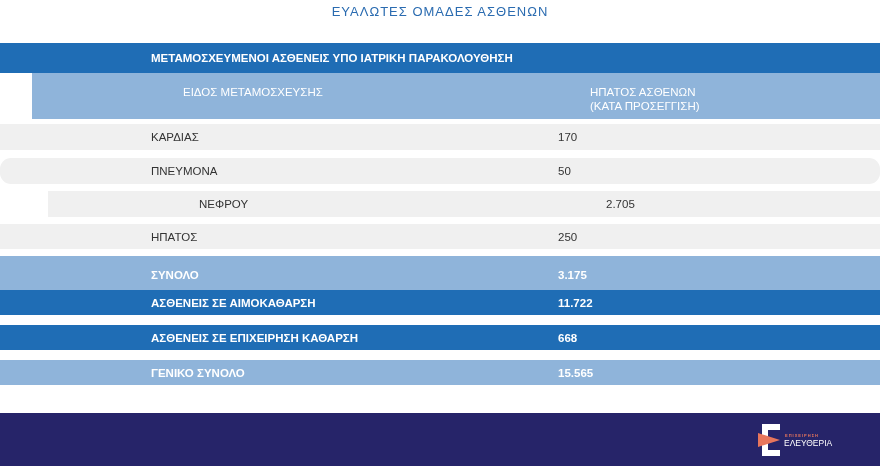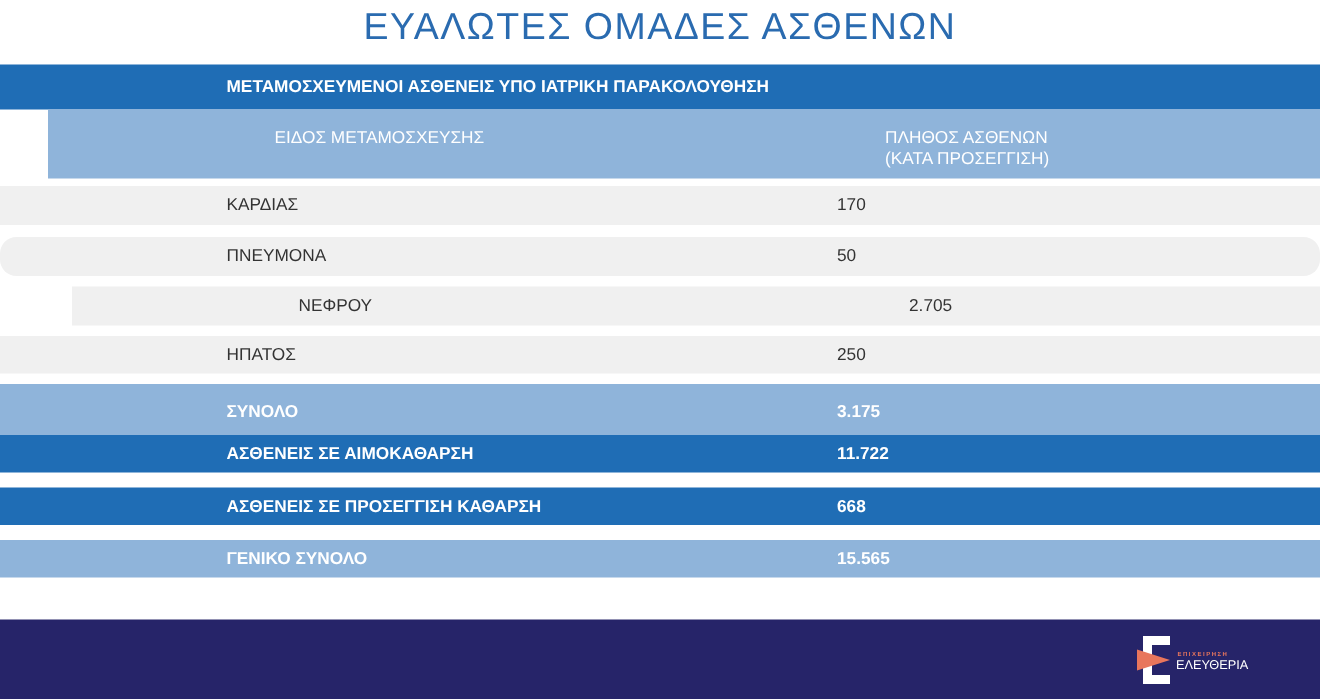--- a/index.html
+++ b/index.html
@@ -1,17 +1,17 @@
 <!DOCTYPE html>
 <html><head>
 <meta charset="utf-8">
 <style>
   html,body{margin:0;padding:0;}
   body{width:880px;height:466px;background:#ffffff;position:relative;overflow:hidden;font-family:"Liberation Sans",sans-serif;}
-  .title{position:absolute;top:4px;left:0;width:880px;text-align:center;color:#2a6bb0;font-size:25px;letter-spacing:1px;}
+  .title{position:absolute;top:4px;left:0;width:880px;text-align:center;color:#2a6bb0;font-size:13px;letter-spacing:1px;}
   .row{position:absolute;left:0;width:880px;display:flex;align-items:center;font-size:11.5px;}
   .row .c1{position:absolute;left:151px;}
   .row .c2{position:absolute;left:558px;}
   .hdr-main{top:43px;height:30px;background:#1f6db5;color:#fff;font-weight:bold;}
   .hdr-cols{top:73px;height:46px;background:#8fb4da;color:#fff;margin-left:32px;}
   .hdr-cols .c1,.hdr-cols .c2{top:12px;line-height:14px;}
   .gray{background:#f0f0f0;color:#333;}
   .light{background:#8fb4da;color:#fff;font-weight:bold;}
   .dark{background:#1f6db5;color:#fff;font-weight:bold;}
   .footer{position:absolute;left:0;top:413px;width:880px;height:53px;background:#262469;}
@@ -24,21 +24,21 @@
 
 <div class="title">ΕΥΑΛΩΤΕΣ ΟΜΑΔΕΣ ΑΣΘΕΝΩΝ</div>
 
 <div class="row hdr-main">
   <span class="c1">ΜΕΤΑΜΟΣΧΕΥΜΕΝΟΙ ΑΣΘΕΝΕΙΣ ΥΠΟ ΙΑΤΡΙΚΗ ΠΑΡΑΚΟΛΟΥΘΗΣΗ</span>
 </div>
 
 <div class="row hdr-cols">
   <span class="c1">ΕΙΔΟΣ ΜΕΤΑΜΟΣΧΕΥΣΗΣ</span>
   <span class="c2">
-    <span>ΠΛΗΘΟΣ ΑΣΘΕΝΩΝ</span><br>
+    <span>ΗΠΑΤΟΣ ΑΣΘΕΝΩΝ</span><br>
     <span>(ΚΑΤΑ ΠΡΟΣΕΓΓΙΣΗ)</span>
   </span>
 </div>
 
 <div class="row gray" style="top:124px;height:26px;">
   <span class="c1">ΚΑΡΔΙΑΣ</span>
   <span class="c2">170</span>
 </div>
 <div class="row gray" style="top:158px;height:26px;border-radius:11px;">
   <span class="c1">ΠΝΕΥΜΟΝΑ</span>
@@ -55,21 +55,21 @@
 
 <div class="row light" style="top:256px;height:37px;">
   <span class="c1">ΣΥΝΟΛΟ</span>
   <span class="c2">3.175</span>
 </div>
 <div class="row dark" style="top:290px;height:25px;">
   <span class="c1">ΑΣΘΕΝΕΙΣ ΣΕ ΑΙΜΟΚΑΘΑΡΣΗ</span>
   <span class="c2">11.722</span>
 </div>
 <div class="row dark" style="top:325px;height:25px;">
-  <span class="c1">ΑΣΘΕΝΕΙΣ ΣΕ ΠΡΟΣΕΓΓΙΣΗ ΚΑΘΑΡΣΗ</span>
+  <span class="c1">ΑΣΘΕΝΕΙΣ ΣΕ ΕΠΙΧΕΙΡΗΣΗ ΚΑΘΑΡΣΗ</span>
   <span class="c2">668</span>
 </div>
 <div class="row light" style="top:360px;height:25px;">
   <span class="c1">ΓΕΝΙΚΟ ΣΥΝΟΛΟ</span>
   <span class="c2">15.565</span>
 </div>
 
 <div class="footer"></div>
 <svg class="logo" viewBox="0 0 80 32">
   <polygon points="4,0 22,0 22,6 10,6 10,13 4,13" fill="#ffffff"></polygon>

